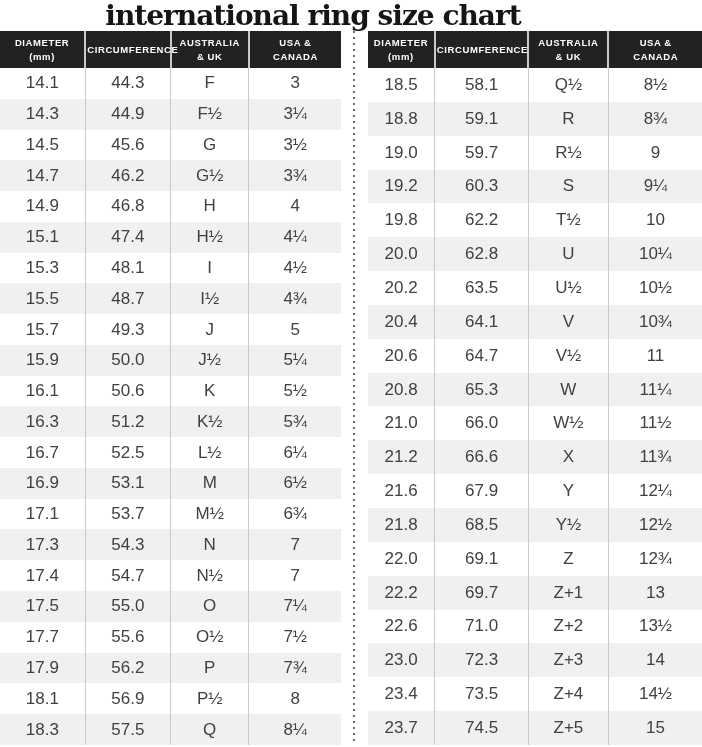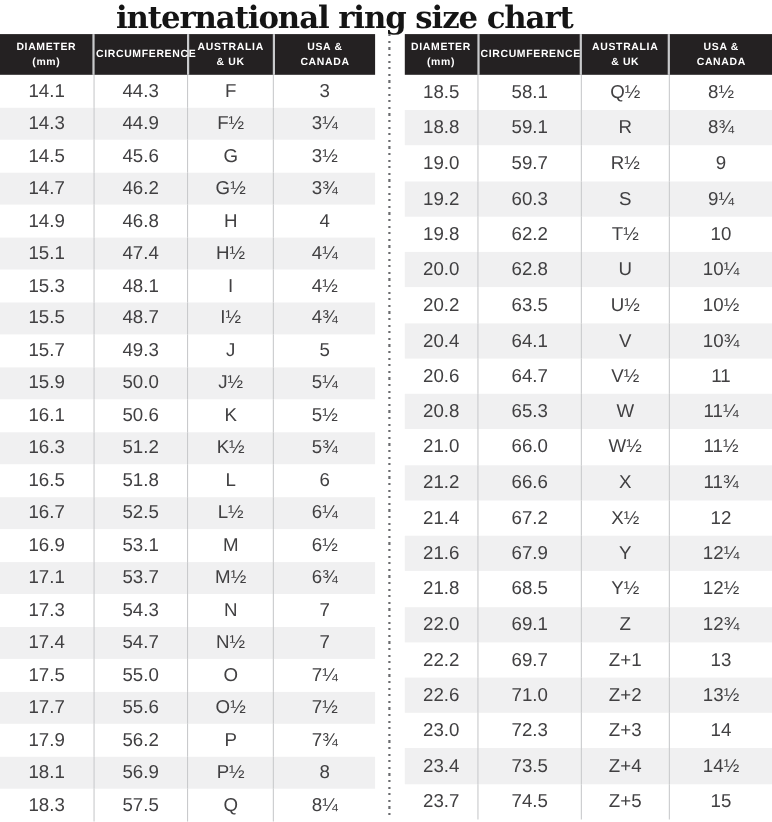--- a/index.html
+++ b/index.html
@@ -162,26 +162,20 @@
             <td>K</td>
             <td>5½</td>
           </tr>
           <tr>
             <td>16.3</td>
             <td>51.2</td>
             <td>K½</td>
             <td>5¾</td>
           </tr>
           <tr>
-            <td>16.5</td>
-            <td>51.8</td>
-            <td>L</td>
-            <td>6</td>
-          </tr>
-          <tr>
             <td>16.7</td>
             <td>52.5</td>
             <td>L½</td>
             <td>6¼</td>
           </tr>
           <tr>
             <td>16.9</td>
             <td>53.1</td>
             <td>M</td>
             <td>6½</td>
@@ -324,26 +318,20 @@
             <td>W½</td>
             <td>11½</td>
           </tr>
           <tr>
             <td>21.2</td>
             <td>66.6</td>
             <td>X</td>
             <td>11¾</td>
           </tr>
           <tr>
-            <td>21.4</td>
-            <td>67.2</td>
-            <td>X½</td>
-            <td>12</td>
-          </tr>
-          <tr>
             <td>21.6</td>
             <td>67.9</td>
             <td>Y</td>
             <td>12¼</td>
           </tr>
           <tr>
             <td>21.8</td>
             <td>68.5</td>
             <td>Y½</td>
             <td>12½</td>

